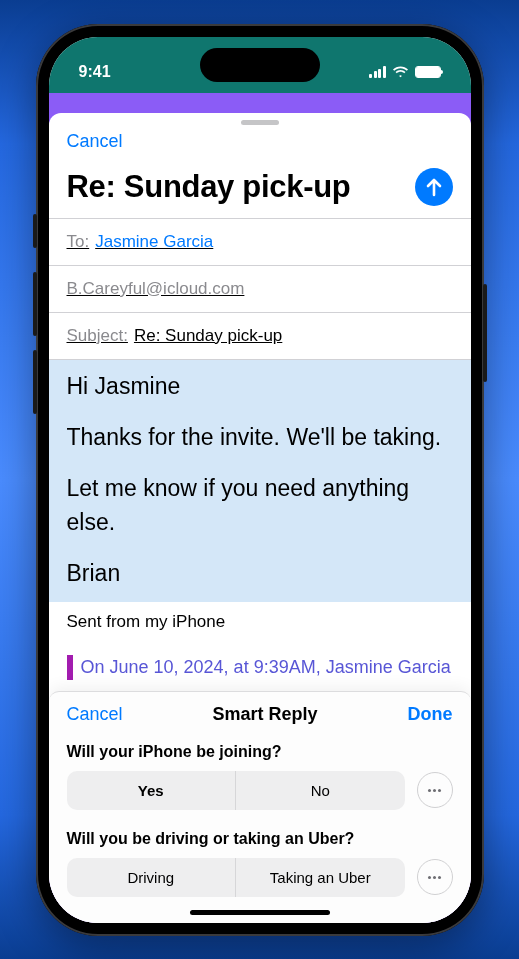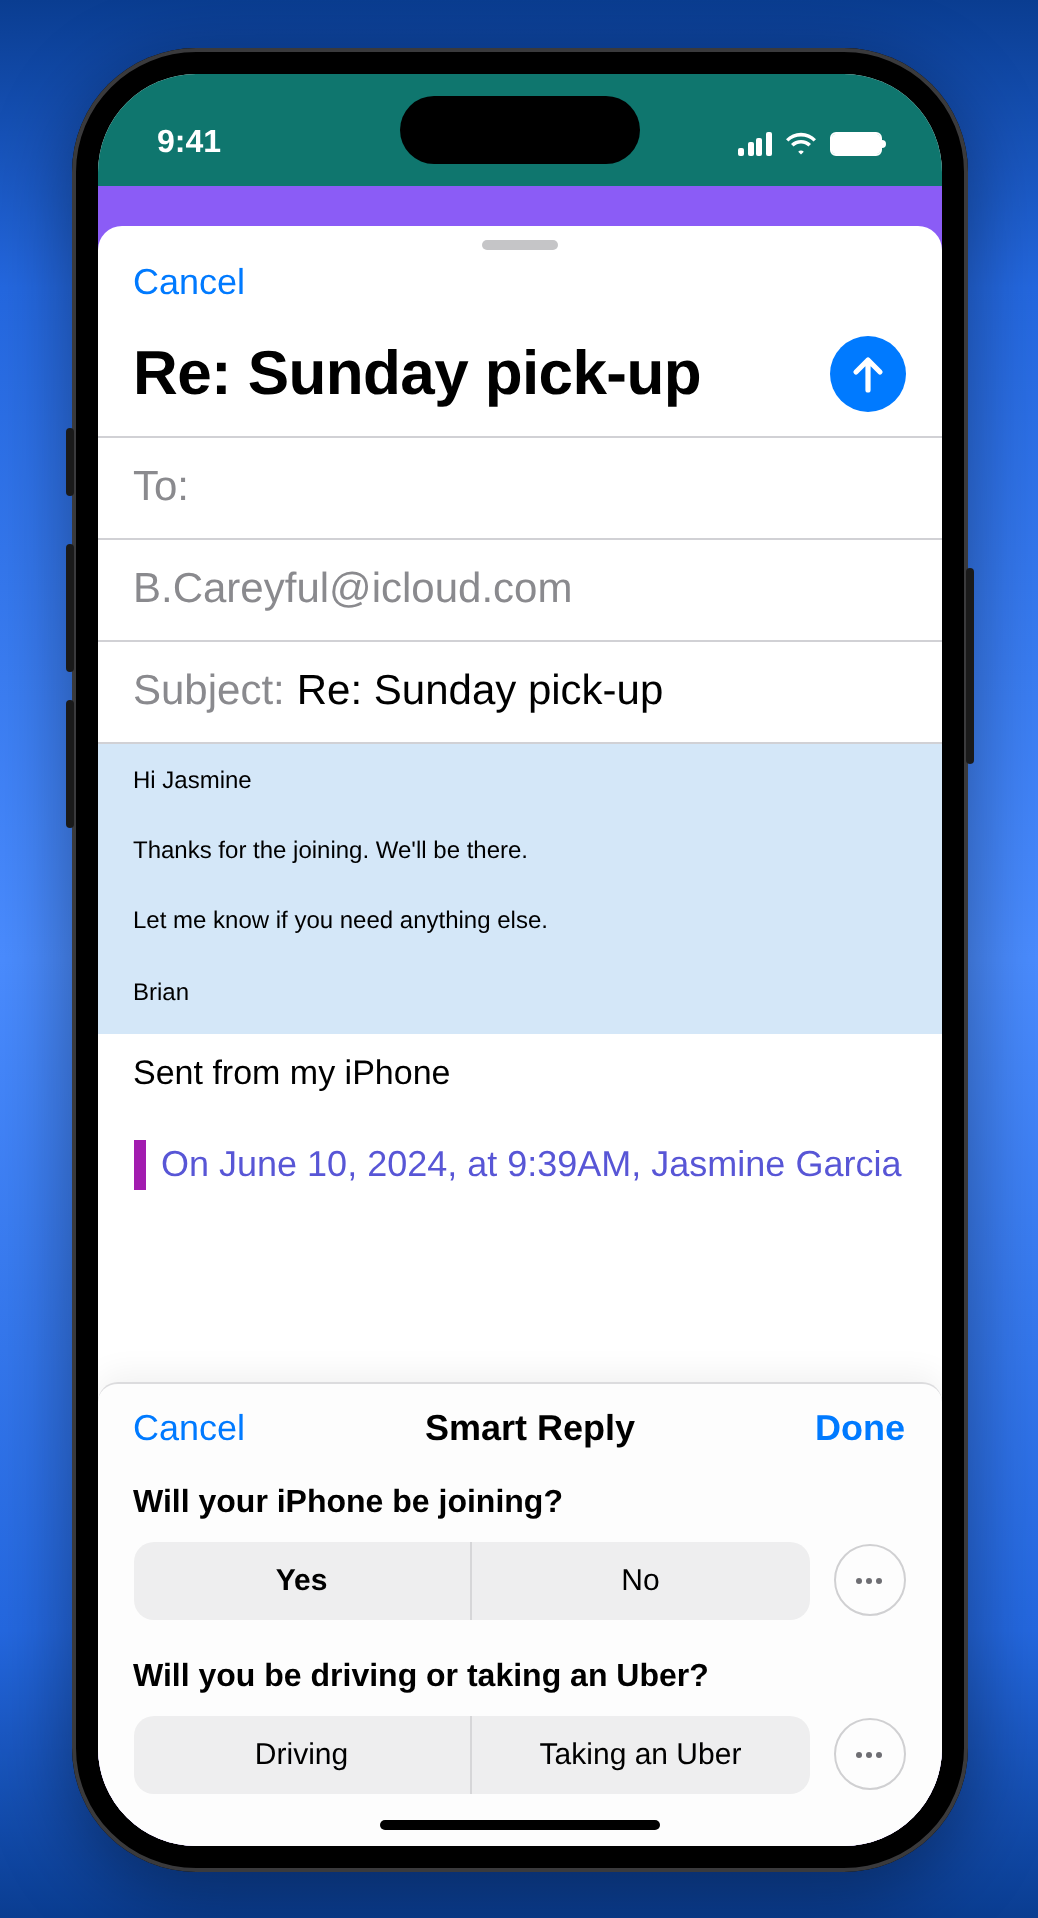--- a/index.html
+++ b/index.html
@@ -170,22 +170,23 @@
       border-radius: 50%;
       display: flex;
       align-items: center;
       justify-content: center;
       flex-shrink: 0;
     }
     .field-row {
       display: flex;
       padding: 13px 18px;
       border-bottom: 0.5px solid #d1d1d5;
-      font-size: 21px;
-      align-items: center;
+      font-size: 17px;
+      align-items: center;
+      text-decoration: underline;
     }
     .field-row.first { border-top: 0.5px solid #d1d1d5; }
     .field-label {
       color: #8a8a8e;
       margin-right: 6px;
     }
     .field-value {
       color: #000;
     }
     .field-value.link {
@@ -193,21 +194,21 @@
     }
     .body-area {
       padding: 0;
     }
     .body-highlight {
       background: #d4e7f8;
       padding: 10px 18px 6px;
       margin-bottom: 2px;
     }
     .body-highlight p {
-      font-size: 12px;
+      font-size: 23px;
       line-height: 1.45;
       margin-bottom: 18px;
       color: #000;
     }
     .body-highlight p:last-child { margin-bottom: 6px; }
     .body-plain {
       padding: 8px 18px 0;
       font-size: 17px;
       color: #000;
     }
@@ -352,33 +353,34 @@
             <div class="title-text">Re: Sunday pick-up</div>
             <div class="send-btn">
               <svg width="18" height="20" viewBox="0 0 18 20" fill="none">
                   <path d="M9 18V3M9 3L3 9M9 3l6 6" stroke="#fff" stroke-width="2.6" stroke-linecap="round" stroke-linejoin="round"></path>
                 </svg>
             </div>
           </div>
 
           <div class="field-row first">
             <span class="field-label">To:</span>
+            <span class="field-value link">Jasmine Garcia</span>
           </div>
           <div class="field-row">
             <span class="field-label">B.Careyful@icloud.com</span>
           </div>
           <div class="field-row">
             <span class="field-label">Subject:</span>
             <span class="field-value">Re: Sunday pick-up</span>
           </div>
 
           <div class="body-area">
             <div class="body-highlight">
               <p>Hi Jasmine</p>
-              <p>Thanks for the joining. We'll be there.</p>
+              <p>Thanks for the invite. We'll be taking.</p>
               <p>Let me know if you need anything else.</p>
               <p>Brian</p>
             </div>
             <div class="body-plain">
               <div>Sent from my iPhone</div>
               <div class="quote-line">On June 10, 2024, at 9:39AM, Jasmine Garcia</div>
             </div>
           </div>
         </div>
 

